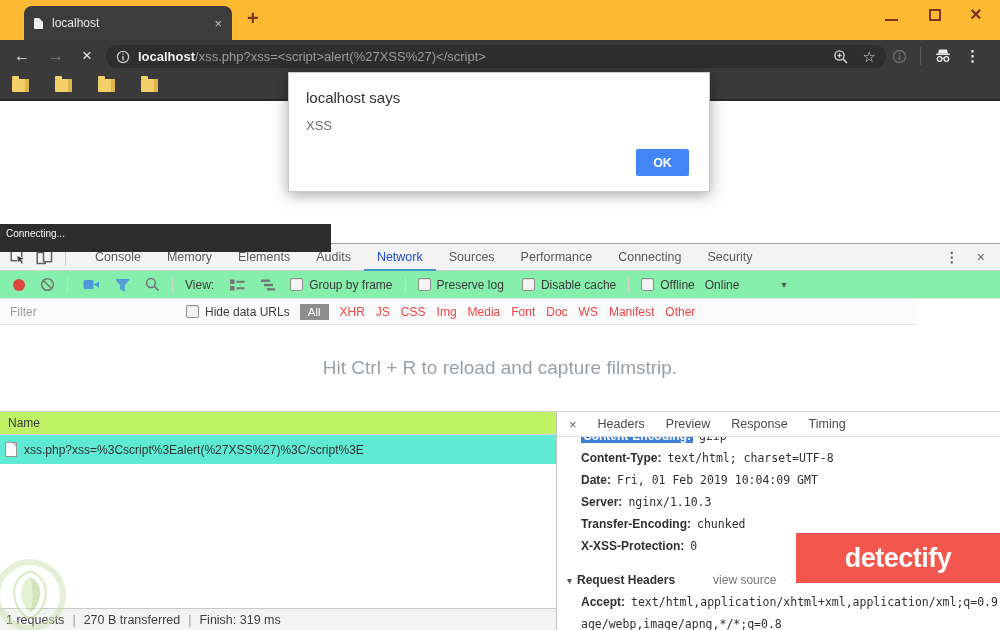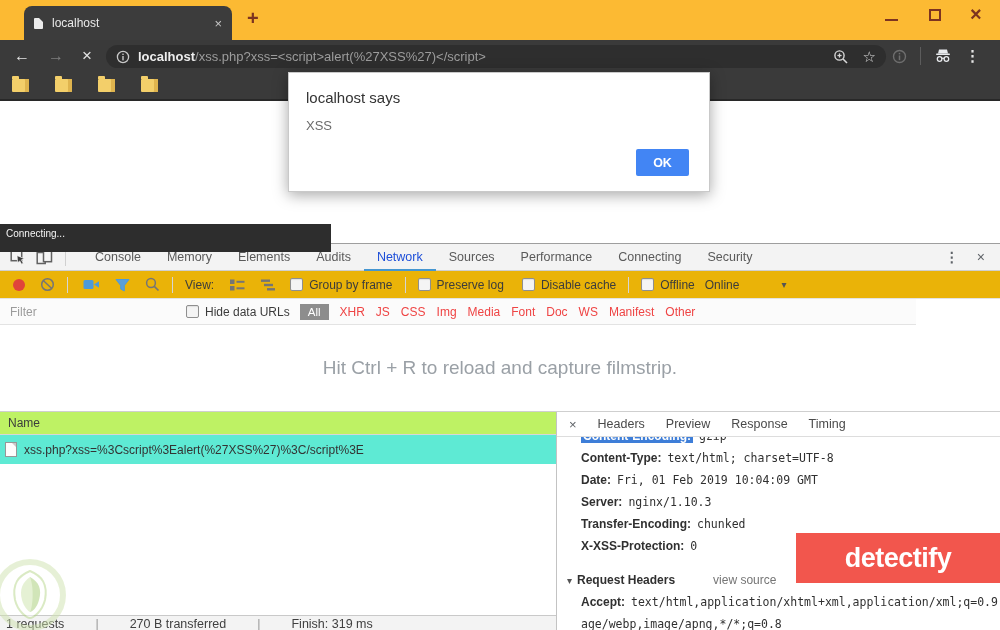--- a/index.html
+++ b/index.html
@@ -64,21 +64,21 @@
              border-bottom:1px solid #cfcfcf;display:flex;align-items:center;box-sizing:border-box;}
   .tb-ico{margin-left:10px;display:flex;align-items:center;}
   .tb-vsep{width:1px;height:18px;background:#d0d0d0;margin-left:12px;}
   #dt-tabs{display:flex;margin-left:16px;height:27px;}
   .dt-tab{padding:0 13px;font-size:12.5px;color:#5a5a5a;line-height:26px;height:27px;box-sizing:border-box;}
   .dt-tab.active{color:#1d4ed8;border-bottom:2px solid #4596d1;}
   #dt-tabbar-right{margin-left:auto;display:flex;align-items:center;gap:18px;padding-right:15px;}
   #dt-more{color:#5f6368;font-size:14px;font-weight:bold;}
   #dt-close{color:#5f6368;font-size:14px;}
 
-  #dt-toolbar{position:absolute;left:0;top:27px;width:1000px;height:28px;background:#eab308;
+  #dt-toolbar{position:absolute;left:0;top:27px;width:1000px;height:28px;background:#86efac;
               border-bottom:1px solid #e3e3e3;display:flex;align-items:center;box-sizing:border-box;}
   .dot{width:12px;height:12px;border-radius:50%;background:#e0443a;margin-left:13px;flex:none;}
   .t-ico{margin-left:15px;display:flex;align-items:center;flex:none;}
   .t-vsep{width:1px;height:16px;background:#d5d5d5;margin-left:12px;flex:none;}
   .t-label{margin-left:12px;flex:none;}
   .cb{width:11px;height:11px;border:1px solid #8f8f8f;border-radius:2px;background:#f4f4f4;
       display:inline-block;flex:none;box-shadow:inset 0 1px 1px rgba(0,0,0,.08);}
   .cb-lbl{margin-left:6px;flex:none;}
   #online-caret{margin-left:42px;color:#555;font-size:10px;flex:none;}
 
@@ -92,22 +92,22 @@
 
   #dt-empty{position:absolute;left:0;top:81px;width:1000px;height:86px;display:flex;
             align-items:center;justify-content:center;font-size:19px;color:#9aa0a6;}
 
   #dt-main{position:absolute;left:0;top:167px;width:1000px;height:220px;border-top:1px solid #cfcfcf;box-sizing:border-box;}
   #req-panel{position:absolute;left:0;top:0;width:556px;height:219px;}
   #req-header{height:23px;line-height:22px;border-bottom:1px solid #d7d7d7;padding-left:8px;color:#3c3c3c;background:#bef264;box-sizing:border-box;}
   #req-row{height:29px;background:#5eead4;display:flex;align-items:center;color:#333;}
   .doc-ico{width:10px;height:13px;background:#fdfdfd;border:1px solid #979797;margin:0 7px 0 5px;flex:none;position:relative;}
   .doc-ico::after{content:"";position:absolute;right:0;top:0;border:2px solid #c9c9c9;border-left-color:transparent;border-bottom-color:transparent;}
-  #req-status{position:absolute;left:0;bottom:0;width:556px;height:16px;background:#f3f3f3;border-top:1px solid #c9c9c9;
-              display:flex;align-items:center;font-size:12.5px;color:#3f3f3f;padding-left:6px;box-sizing:border-box;gap:23px;}
+  #req-status{position:absolute;left:0;bottom:0;width:556px;height:23px;background:#f3f3f3;border-top:1px solid #c9c9c9;
+              display:flex;align-items:center;font-size:12.5px;color:#3f3f3f;padding-left:6px;box-sizing:border-box;}
   .st-sep{color:#9a9a9a;margin:0 8px;}
 
   #hdr-panel{position:absolute;left:556px;top:0;width:444px;height:219px;border-left:1px solid #c3c3c3;
              background:#fff;box-sizing:border-box;overflow:hidden;}
   #hdr-tabs{height:24px;border-bottom:1px solid #ddd;display:flex;align-items:center;font-size:12.5px;
             color:#4a4a4a;background:#fff;position:relative;z-index:2;}
   #hdr-close{margin-left:12px;color:#5f6368;font-size:13px;}
   .hdr-tab{margin-left:21px;}
   #hdr-content{position:absolute;left:0;top:24px;width:444px;height:195px;overflow:hidden;color:#303030;}
   .hrow{padding-left:24px;height:22px;line-height:22px;white-space:nowrap;}

